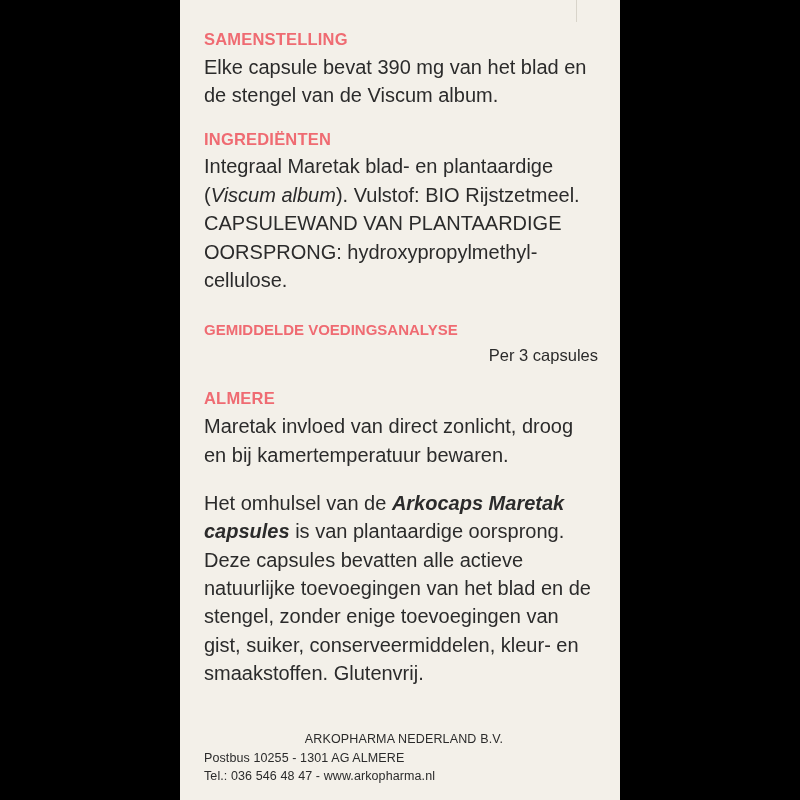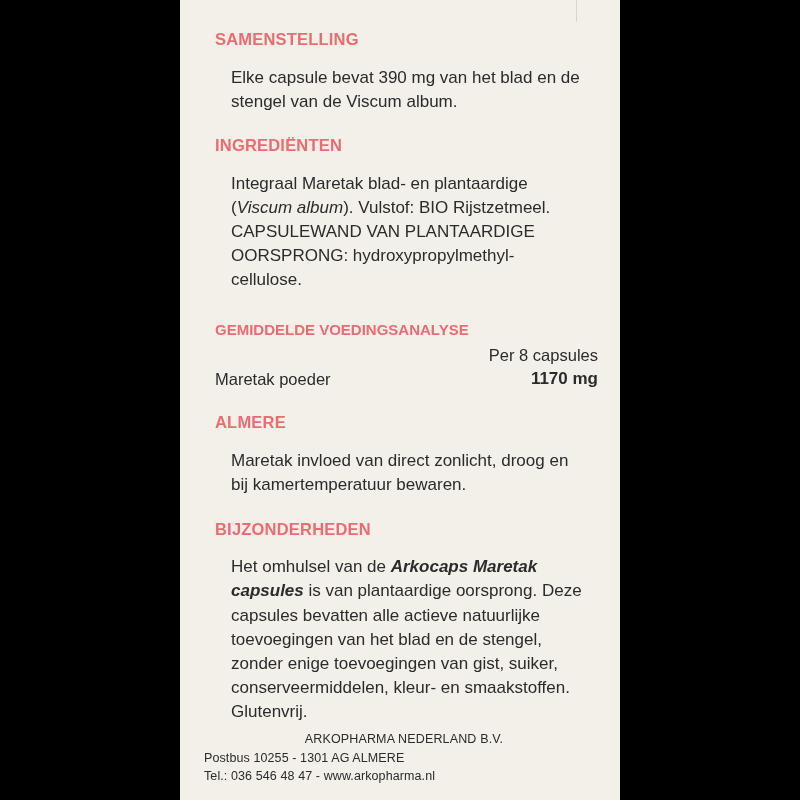--- a/index.html
+++ b/index.html
@@ -14,21 +14,21 @@
     overflow: hidden;
   }
   .label-panel {
     position: absolute;
     left: 180px;
     top: 0;
     width: 440px;
     height: 800px;
     background: #f3f0e9;
     box-sizing: border-box;
-    padding: 30px 22px 0 35px;
+    padding: 30px 22px 0 24px;
   }
   .fold-line {
     position: absolute;
     left: 396px;
     top: 0;
     width: 1px;
     height: 22px;
     background: #d8d4ca;
   }
   .section {
@@ -37,23 +37,23 @@
   .heading {
     color: #ef6b72;
     font-size: 16.5px;
     font-weight: bold;
     letter-spacing: 0.2px;
     margin: 0 0 3px 0;
     line-height: 1.2;
   }
   .body-text {
     color: #2b2b2b;
-    font-size: 17px;
+    font-size: 20px;
     line-height: 1.42;
-    margin: 16px;
+    margin: 0;
     font-weight: 400;
   }
   .body-text em {
     font-style: italic;
   }
   .body-text b {
     font-weight: bold;
     font-style: italic;
   }
   .nutri-head {
@@ -120,41 +120,36 @@
   </div>
 
   <div class="gap-m"></div>
 
   <div class="section">
     <p class="nutri-head">GEMIDDELDE VOEDINGSANALYSE</p>
     <table class="nutri-table">
       <tbody>
           <tr>
         <td></td>
-        <td class="right">Per 8 capsules</td>
-      </tr>
-      <tr>
-        <td>Maretak poeder</td>
-        <td class="val">1170 mg</td>
+        <td class="right">Per 3 capsules</td>
       </tr>
     </tbody>
       </table>
   </div>
 
   <div class="gap-s"></div>
 
   <div class="section">
     <p class="heading">ALMERE</p>
     <p class="body-text">Maretak invloed van direct zonlicht, droog en bij kamertemperatuur bewaren.</p>
   </div>
 
   <div class="gap-s"></div>
 
   <div class="section">
-    <p class="heading">BIJZONDERHEDEN</p>
     <p class="body-text"><span>Het omhulsel van de </span><b>Arkocaps Maretak capsules</b><span> is van plantaardige oorsprong. Deze capsules bevatten alle actieve natuurlijke toevoegingen van het blad en de stengel, zonder enige toevoegingen van gist, suiker, conserveermiddelen, kleur- en smaakstoffen. Glutenvrij.</span></p>
   </div>
 
   <div class="footer">
     <p class="footer-line small-caps">ARKOPHARMA NEDERLAND B.V.</p>
     <p class="footer-line">Postbus 10255 - 1301 AG ALMERE</p>
     <p class="footer-line">Tel.: 036 546 48 47 - www.arkopharma.nl</p>
   </div>
 
 </div>

